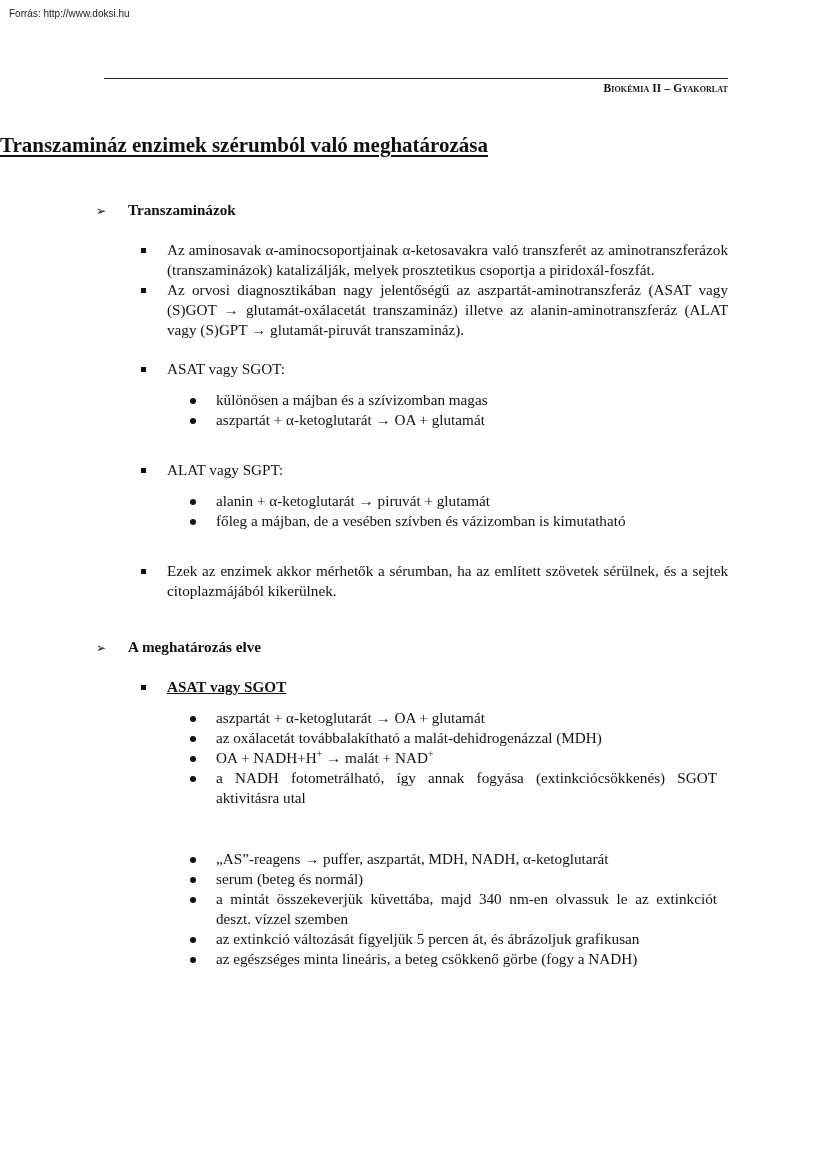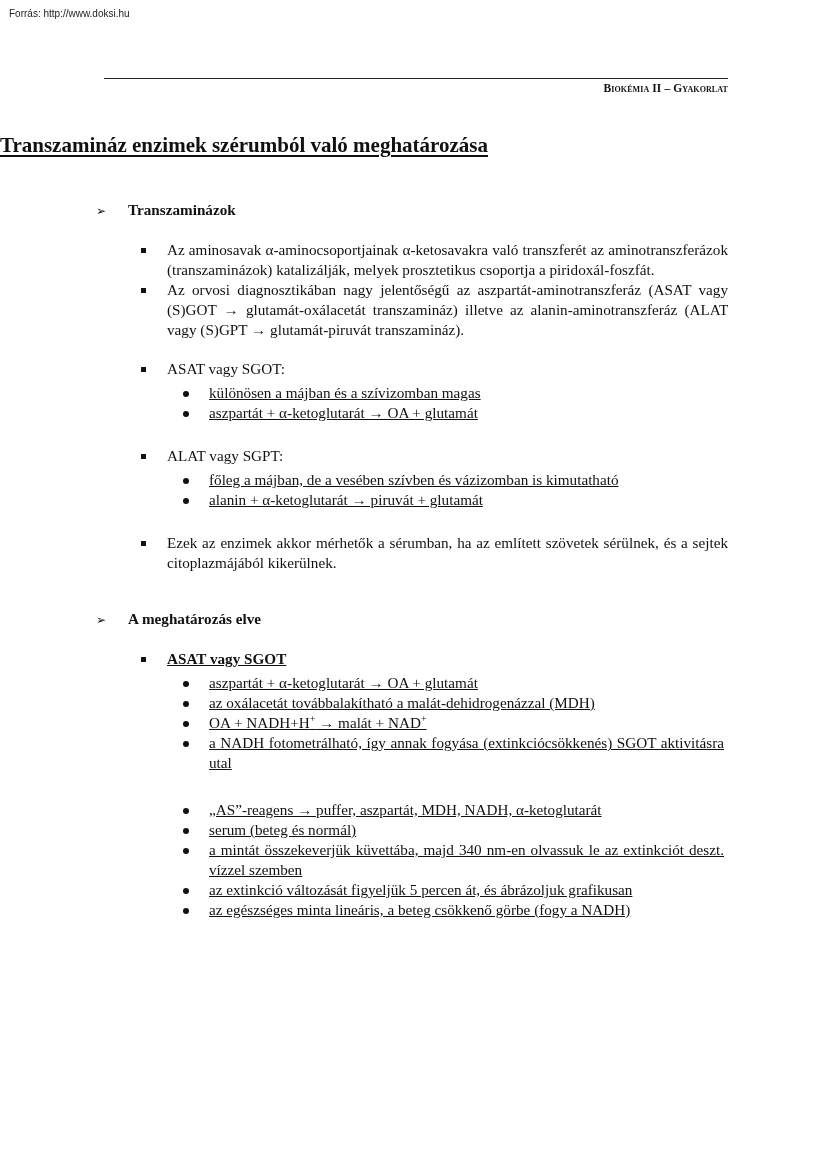--- a/index.html
+++ b/index.html
@@ -12,21 +12,21 @@
   .rule { position: absolute; left: 104px; right: 99px; top: 78px; border-top: 1px solid #222; }
   .title { position: absolute; left: 0; right: 0; top: 125px; text-align: left; font-size: 21px;
            font-weight: bold; text-decoration: underline; text-underline-offset: 3px; margin-top: 8px; }
   .content { position: absolute; left: 96px; top: 200px; width: 632px; font-size: 15.2px; line-height: 20px; }
   .section { position: relative; }
   .section-head { display: flex; align-items: baseline; font-weight: bold; margin-bottom: 19px; }
   .arrow { width: 32px; font-family: "DejaVu Sans", sans-serif; font-size: 12px; font-weight: normal; }
   ul.sq { list-style: none; margin: 0; padding: 0 0 0 33px; }
   ul.sq > li { position: relative; padding-left: 38px; text-align: justify; }
   ul.sq > li::before { content: ""; position: absolute; left: 12px; top: 8px; width: 5px; height: 5px; background: #111; }
-  ul.dot { list-style: none; margin: 4px; padding: 0; text-decoration: underline; }
+  ul.dot { list-style: none; margin: 11px; padding: 0; }
   ul.dot > li { position: relative; padding-left: 38px; text-align: justify; }
   ul.dot > li::before { content: ""; position: absolute; left: 12px; top: 8px; width: 6px; height: 6px; border-radius: 50%; background: #111; }
   .gap { height: 19px; }
   .gap-big { height: 36px; }
   b { font-weight: normal; }
   .u { text-decoration: underline; font-weight: bold; }
   sup { font-size: 10px; line-height: 0; }
 </style>
 </head>
 <body>
@@ -53,22 +53,22 @@
         <ul class="dot">
           <li>különösen a májban és a szívizomban magas</li>
           <li>aszpartát + α-ketoglutarát → OA + glutamát</li>
         </ul>
       </li>
     </ul>
     <div class="gap"></div>
     <ul class="sq">
       <li><b>ALAT</b><span> vagy </span><b>SGPT</b><span>:</span>
         <ul class="dot">
+          <li>alanin + α-ketoglutarát → piruvát + glutamát</li>
           <li>főleg a májban, de a vesében szívben és vázizomban is kimutatható</li>
-          <li>alanin + α-ketoglutarát → piruvát + glutamát</li>
         </ul>
       </li>
     </ul>
     <div class="gap"></div>
     <ul class="sq">
       <li>Ezek az enzimek akkor mérhetők a sérumban, ha az említett szövetek sérülnek, és a sejtek citoplazmájából kikerülnek.</li>
     </ul>
   </div>
 
   <div class="gap-big"></div>

